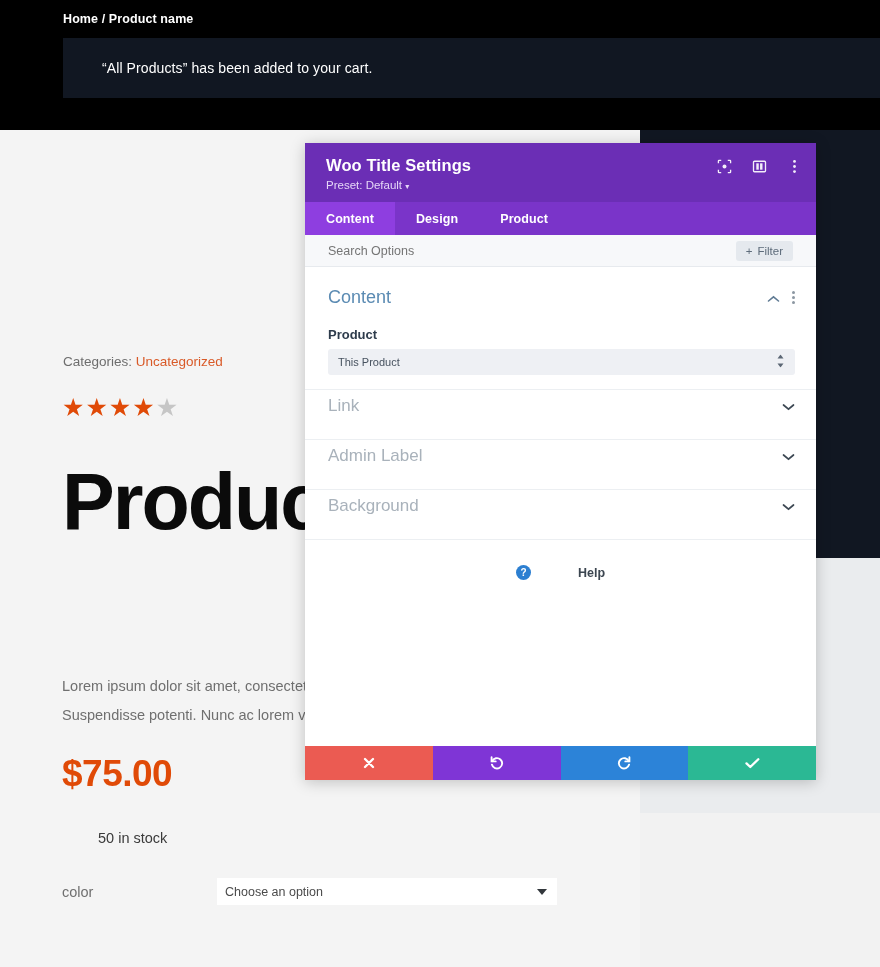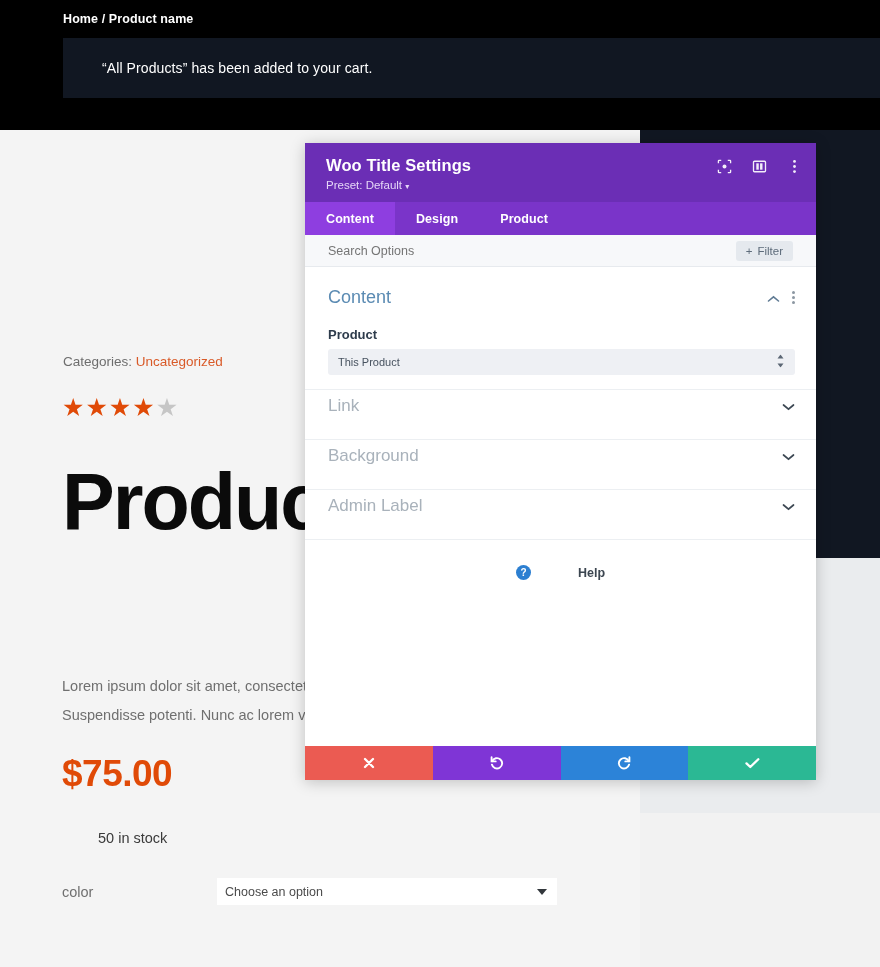--- a/index.html
+++ b/index.html
@@ -292,30 +292,30 @@
       <div class="section-closed">
         <div class="section-title-closed">Link</div>
         <span>
           <svg class="chev" viewBox="0 0 13 8" fill="none" stroke="#3d4853" stroke-width="1.7" stroke-linecap="round">
             <path d="M1.5 2L6.5 6.2L11.5 2"></path>
           </svg>
         </span>
       </div>
 
       <div class="section-closed">
-        <div class="section-title-closed">Background</div>
+        <div class="section-title-closed">Admin Label</div>
         <span>
           <svg class="chev" viewBox="0 0 13 8" fill="none" stroke="#3d4853" stroke-width="1.7" stroke-linecap="round">
             <path d="M1.5 2L6.5 6.2L11.5 2"></path>
           </svg>
         </span>
       </div>
 
       <div class="section-closed">
-        <div class="section-title-closed">Admin Label</div>
+        <div class="section-title-closed">Background</div>
         <span>
           <svg class="chev" viewBox="0 0 13 8" fill="none" stroke="#3d4853" stroke-width="1.7" stroke-linecap="round">
             <path d="M1.5 2L6.5 6.2L11.5 2"></path>
           </svg>
         </span>
       </div>
 
       <div class="help-row">
         <span class="help-icon">?</span>
         <span class="help-text">Help</span>

